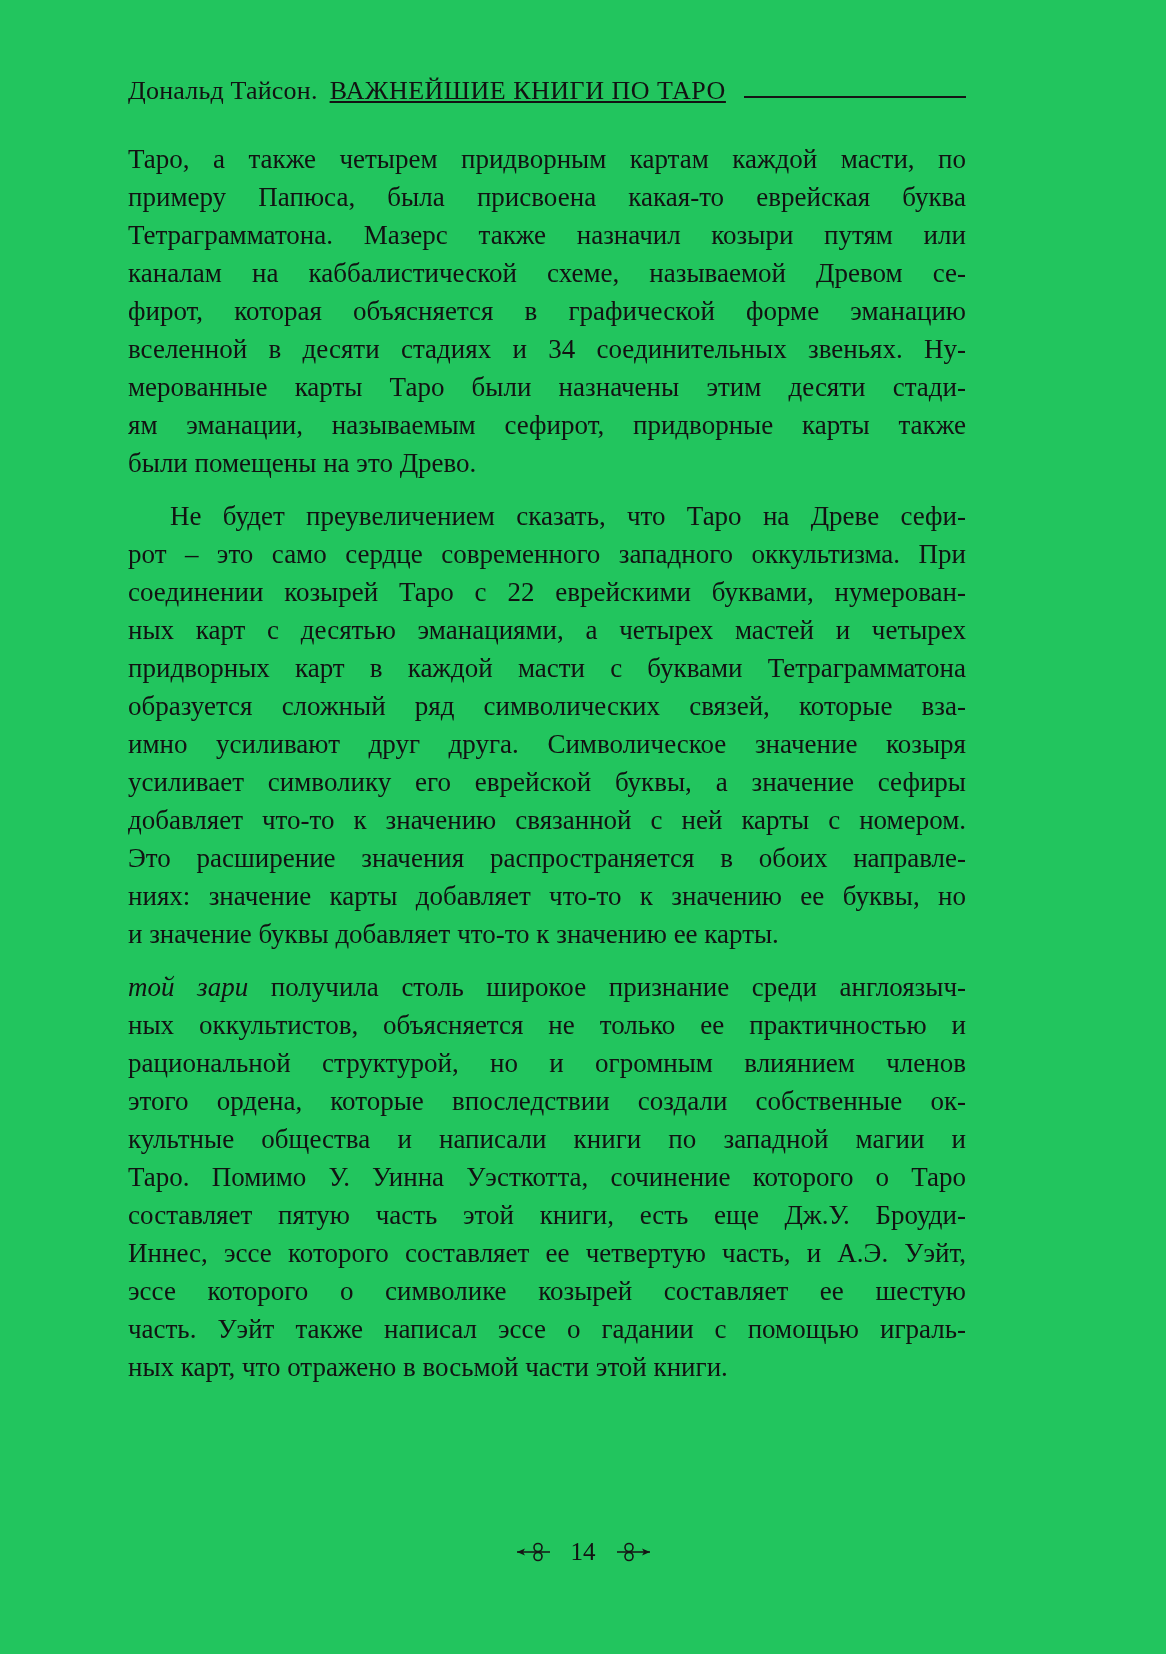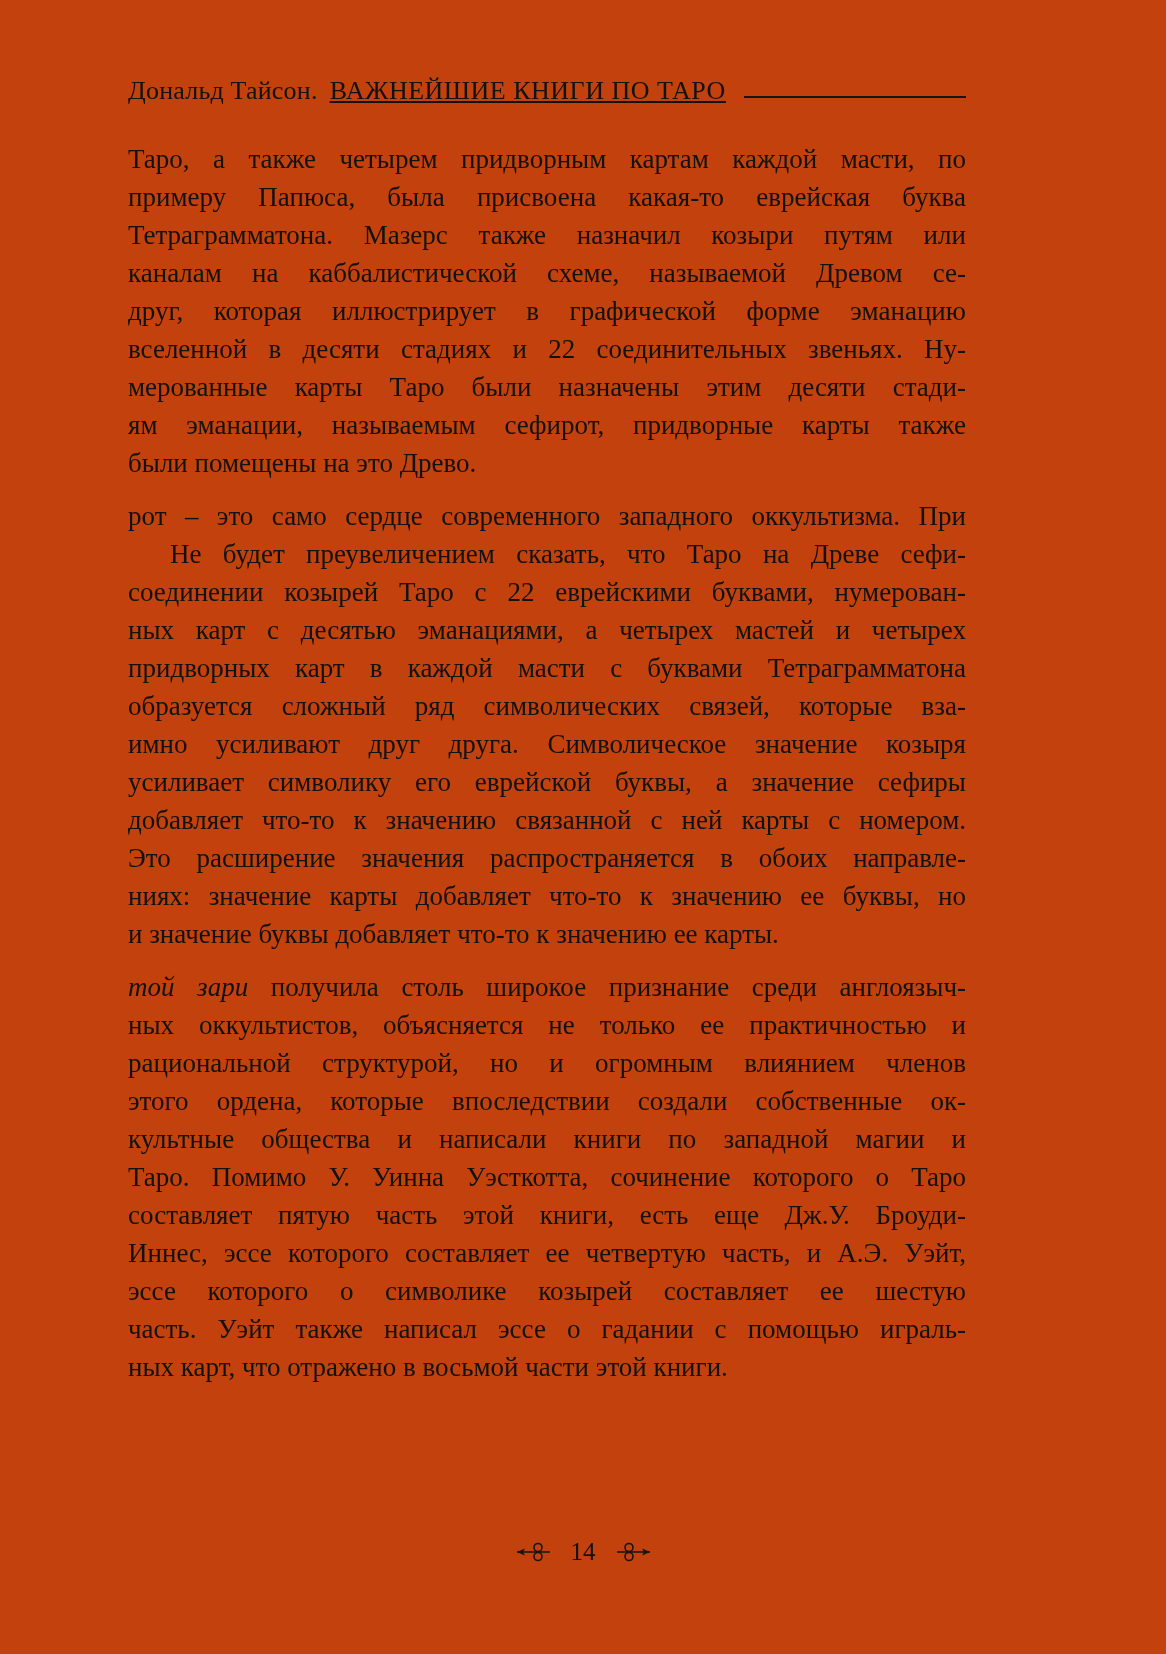--- a/index.html
+++ b/index.html
@@ -4,21 +4,21 @@
 <style>
   html, body { margin: 0; padding: 0; }
   body {
     width: 1166px; height: 1654px;
     background: #ffffff;
     font-family: "Liberation Serif", serif;
     color: #121212;
     position: relative;
     overflow: hidden;
   }
-  .page { position: absolute; inset: 0; background: #c2410c; }
+  .page { position: absolute; inset: 0; background: #22c55e; }
 
   
   .running-header {
     position: absolute;
     left: 128px; top: 76px;
     width: 838px;
     display: flex;
     align-items: center;
     font-size: 26px;
     white-space: nowrap;
@@ -78,30 +78,30 @@
     <span class="header-rule"></span>
   </div>
 
   <div class="body-text">
 
     <div class="para">
       <div class="line">Таро, а также четырем придворным картам каждой масти, по</div>
       <div class="line">примеру Папюса, была присвоена какая-то еврейская буква</div>
       <div class="line">Тетраграмматона. Мазерс также назначил козыри путям или</div>
       <div class="line">каналам на каббалистической схеме, называемой Древом се-</div>
-      <div class="line">друг, которая иллюстрирует в графической форме эманацию</div>
-      <div class="line">вселенной в десяти стадиях и 22 соединительных звеньях. Ну-</div>
+      <div class="line">фирот, которая объясняется в графической форме эманацию</div>
+      <div class="line">вселенной в десяти стадиях и 34 соединительных звеньях. Ну-</div>
       <div class="line">мерованные карты Таро были назначены этим десяти стади-</div>
       <div class="line">ям эманации, называемым сефирот, придворные карты также</div>
       <div class="line last">были помещены на это Древо.</div>
     </div>
 
     <div class="para">
+      <div class="line first-indent">Не будет преувеличением сказать, что Таро на Древе сефи-</div>
       <div class="line">рот – это само сердце современного западного оккультизма. При</div>
-      <div class="line first-indent">Не будет преувеличением сказать, что Таро на Древе сефи-</div>
       <div class="line">соединении козырей Таро с 22 еврейскими буквами, нумерован-</div>
       <div class="line">ных карт с десятью эманациями, а четырех мастей и четырех</div>
       <div class="line">придворных карт в каждой масти с буквами Тетраграмматона</div>
       <div class="line">образуется сложный ряд символических связей, которые вза-</div>
       <div class="line">имно усиливают друг друга. Символическое значение козыря</div>
       <div class="line">усиливает символику его еврейской буквы, а значение сефиры</div>
       <div class="line">добавляет что-то к значению связанной с ней карты с номером.</div>
       <div class="line">Это расширение значения распространяется в обоих направле-</div>
       <div class="line">ниях: значение карты добавляет что-то к значению ее буквы, но</div>
       <div class="line last">и значение буквы добавляет что-то к значению ее карты.</div>

